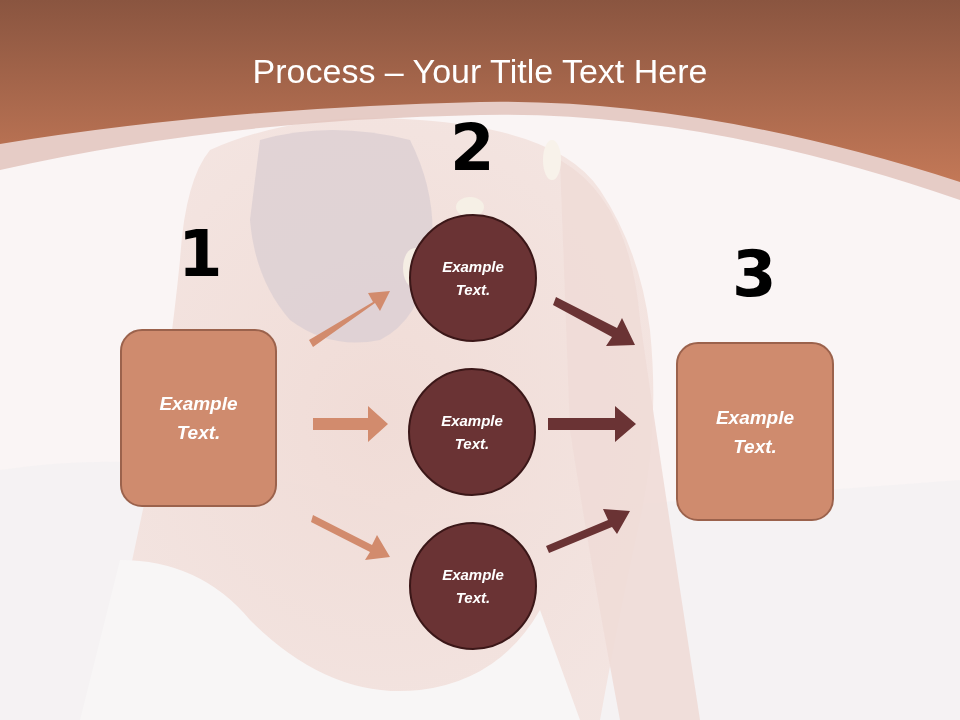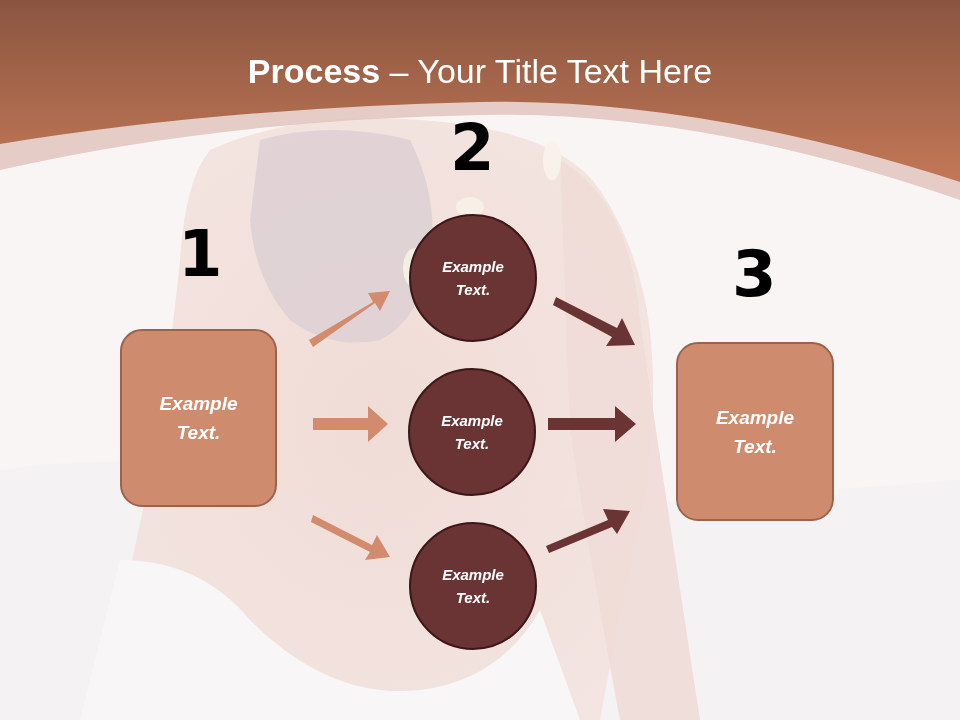--- a/index.html
+++ b/index.html
@@ -1,20 +1,20 @@
 <!DOCTYPE html>
 <html><head>
 <meta charset="utf-8">
 <style>
   html, body { margin: 0; padding: 0; }
   body { width: 960px; height: 720px; overflow: hidden; position: relative; background: #fbf6f6; font-family: "Liberation Sans", sans-serif; }
   .slide { position: absolute; left: 0; top: 0; width: 960px; height: 720px; overflow: hidden; background: #faf5f5; }
   svg.bg { position: absolute; left: 0; top: 0; }
   .title { position: absolute; left: 0; top: 52px; width: 960px; text-align: center; color: #ffffff; font-size: 34px; white-space: nowrap; }
-  .title .strong { font-weight: bold; }
+  .title .strong { font-weight: normal; }
   .num { position: absolute; font-family: "DejaVu Sans", sans-serif; font-weight: bold; color: #000; font-size: 64px; line-height: 1; }
   .box { position: absolute; background: #cf8b6e; border: 2px solid #9b624c; border-radius: 22px; display: flex; align-items: center; justify-content: center; text-align: center; color: #fff; font-weight: bold; font-style: italic; font-size: 19px; line-height: 29px; box-sizing: border-box; }
   .circle { position: absolute; width: 128px; height: 128px; border-radius: 50%; background: #6a3334; border: 2px solid #3b1718; display: flex; align-items: center; justify-content: center; text-align: center; color: #fff; font-weight: bold; font-style: italic; font-size: 15px; line-height: 23px; box-sizing: border-box; }
   .lbl { display: block; }
 </style>
 </head>
 <body>
 
 <div class="slide">
   <svg class="bg" width="960" height="720" viewBox="0 0 960 720">

